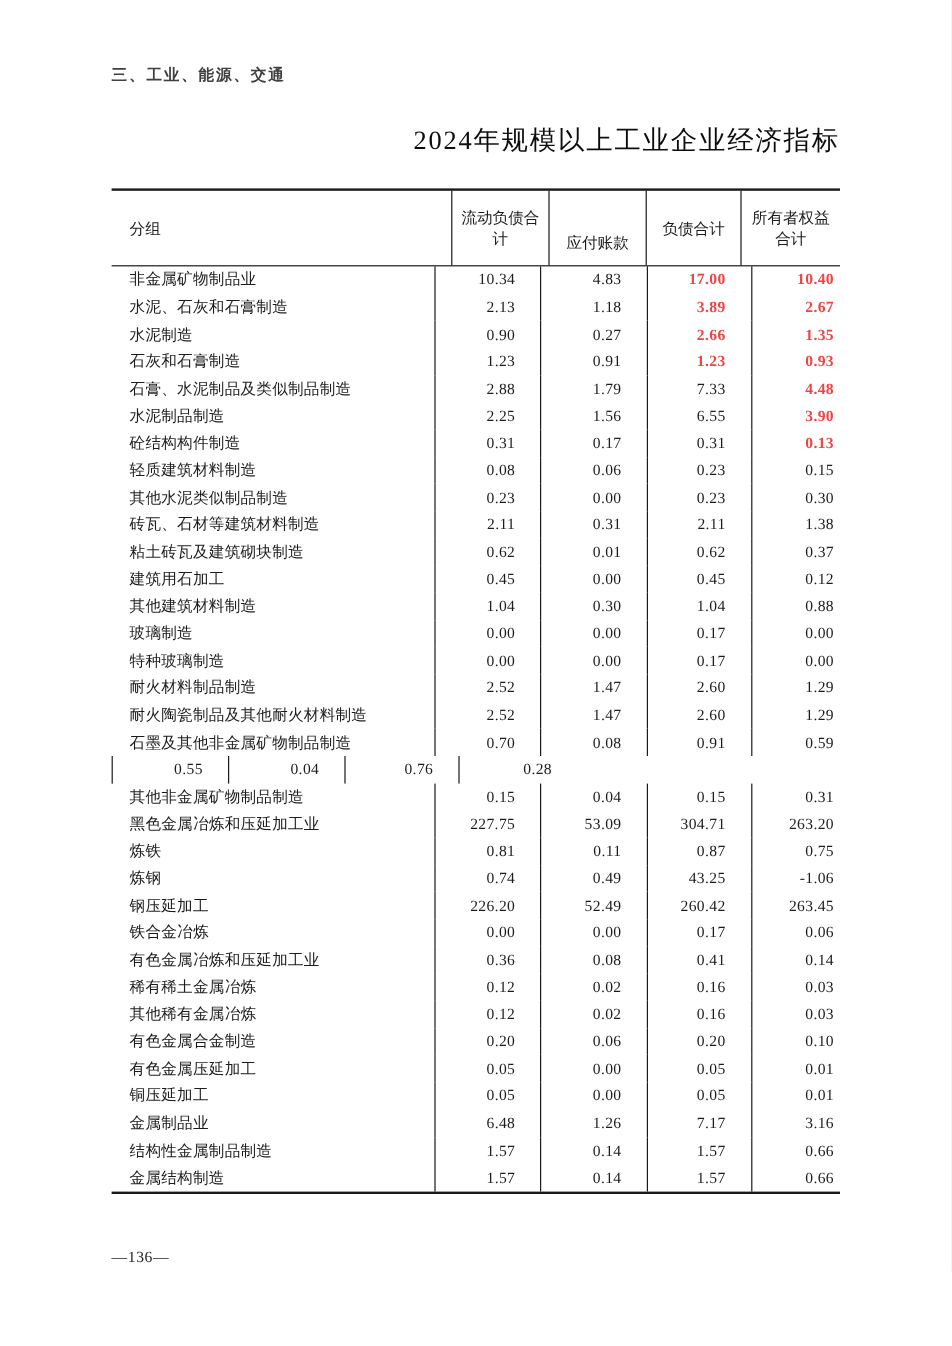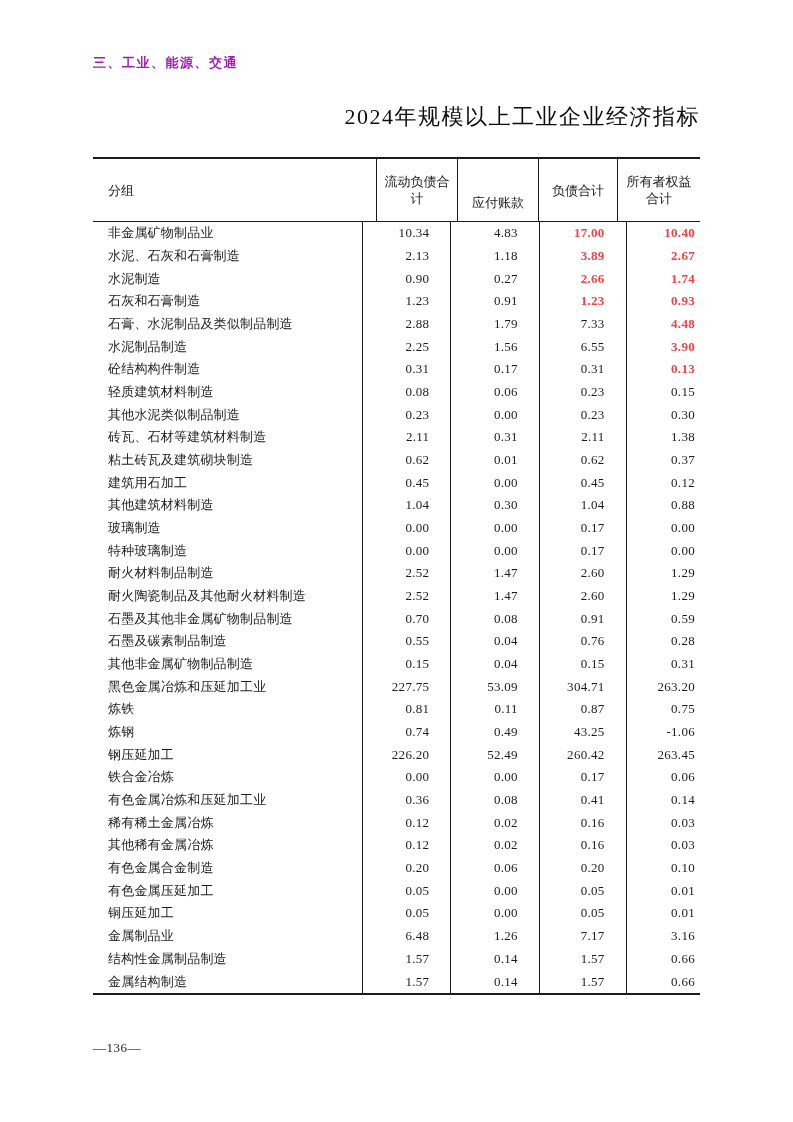--- a/index.html
+++ b/index.html
@@ -9,21 +9,21 @@
     background:#ffffff;
     margin:0 auto;
     font-family:"Liberation Serif", serif;
     color:#141414;
     overflow:hidden;
   }
   .section-header {
     position:absolute; left:93px; top:54px;
     font-family:"Liberation Sans", sans-serif;
     font-weight:bold; font-size:13px; letter-spacing:1.5px;
-    color:#a21caf;
+    color:#404040;
   }
   .doc-title {
     position:absolute; right:93px; top:102px;
     font-size:22px; font-weight:normal; letter-spacing:1.5px;
     color:#0d0d0d;
     font-family:"Liberation Serif", serif;
     white-space:nowrap;
   }
   .table {
     position:absolute; left:93px; top:157px; width:607px;
@@ -102,21 +102,21 @@
           <div class="td num n1">2.13</div>
           <div class="td num n2">1.18</div>
           <div class="td num n3 bold">3.89</div>
           <div class="td num n4 bold">2.67</div>
         </div>
         <div class="tr">
           <div class="td label">水泥制造</div>
           <div class="td num n1">0.90</div>
           <div class="td num n2">0.27</div>
           <div class="td num n3 bold">2.66</div>
-          <div class="td num n4 bold">1.74</div>
+          <div class="td num n4 bold">1.35</div>
         </div>
         <div class="tr">
           <div class="td label">石灰和石膏制造</div>
           <div class="td num n1">1.23</div>
           <div class="td num n2">0.91</div>
           <div class="td num n3 bold">1.23</div>
           <div class="td num n4 bold">0.93</div>
         </div>
         <div class="tr">
           <div class="td label">石膏、水泥制品及类似制品制造</div>
@@ -210,21 +210,20 @@
           <div class="td num n4">1.29</div>
         </div>
         <div class="tr">
           <div class="td label">石墨及其他非金属矿物制品制造</div>
           <div class="td num n1">0.70</div>
           <div class="td num n2">0.08</div>
           <div class="td num n3">0.91</div>
           <div class="td num n4">0.59</div>
         </div>
         <div class="tr">
-          <div class="td label">石墨及碳素制品制造</div>
           <div class="td num n1">0.55</div>
           <div class="td num n2">0.04</div>
           <div class="td num n3">0.76</div>
           <div class="td num n4">0.28</div>
         </div>
         <div class="tr">
           <div class="td label">其他非金属矿物制品制造</div>
           <div class="td num n1">0.15</div>
           <div class="td num n2">0.04</div>
           <div class="td num n3">0.15</div>

